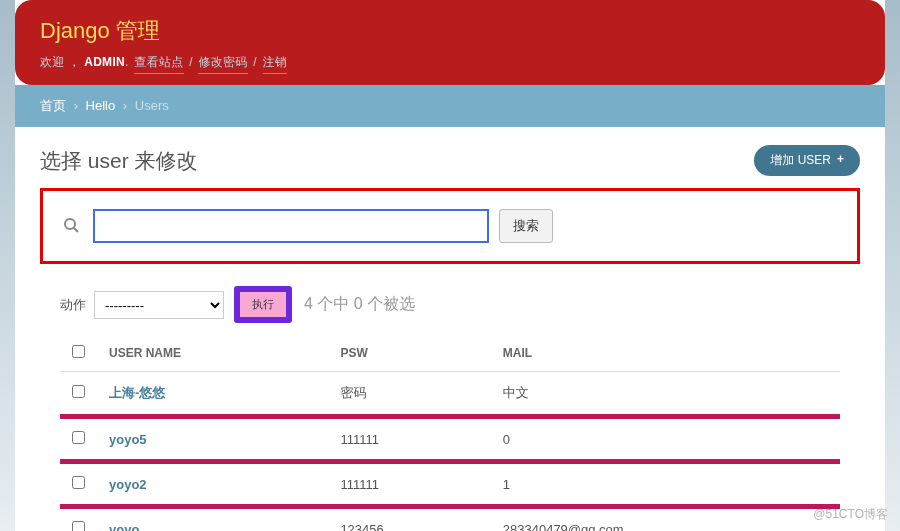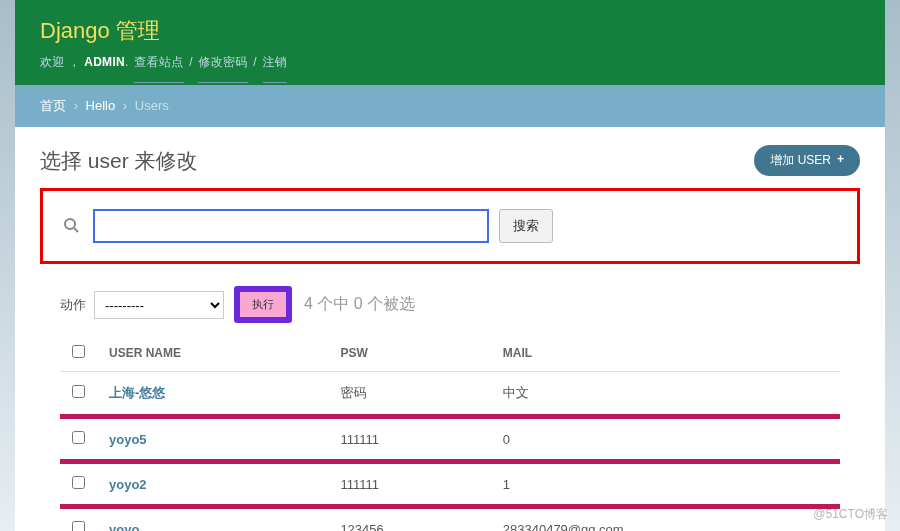--- a/index.html
+++ b/index.html
@@ -1,23 +1,23 @@
 <!DOCTYPE html>
 <html><head>
   <meta charset="utf-8">
   <style>
     * { margin: 0; padding: 0; box-sizing: border-box; }
     body { font-family: "Helvetica Neue", Arial, sans-serif; font-size: 13px; background: #f2f5f8; width: 900px; height: 531px; overflow: hidden; position: relative; }
     .page-wrap { background: #fff; margin: 0 15px; }
-    .header { background: #15803d; padding: 16px 25px 14px; }
+    .header { background: #b91c1c; padding: 16px 25px 14px; border-radius: 17px; }
     .branding { color: #f5dd5d; font-size: 22px; font-weight: 300; margin-bottom: 8px; }
     .branding a { color: inherit; text-decoration: none; }
     .user-tools { color: #bfd8e5; font-size: 12px; letter-spacing: 0.3px; }
     .user-tools strong { color: #fff; font-weight: bold; }
-    .user-tools a { color: #bfd8e5; text-decoration: none; border-bottom: 1px solid #6e9ab3; padding-bottom: 13px; margin: 0 2px; }
+    .user-tools a { color: #bfd8e5; text-decoration: none; border-bottom: 1px solid #6e9ab3; padding-bottom: 4px; margin: 0 2px; }
     .breadcrumbs { background: #79aec8; padding: 12px 25px; color: #c4e0ee; font-size: 13px; }
     .breadcrumbs a { color: #fff; text-decoration: none; }
     .breadcrumbs .sep { margin: 0 4px; color: #c4e0ee; }
     .content { padding: 18px 25px 0; }
     .content-header { display: flex; justify-content: space-between; align-items: center; margin-bottom: 10px; }
     .content-title { font-size: 21px; font-weight: 300; color: #555; text-align: right; }
     .add-btn { background: #417690; color: #fff; border-radius: 16px; padding: 7px 16px; font-size: 12px; text-decoration: none; display: inline-flex; align-items: flex-start; border: none; cursor: pointer; }
     .add-btn .plus { margin-left: 6px; font-weight: bold; }
     .search-wrap { border: 3px solid #e60000; padding: 18px 20px; margin: 12px 0 14px; display: flex; align-items: center; }
     .search-icon { color: #999; font-size: 15px; margin-right: 14px; }

